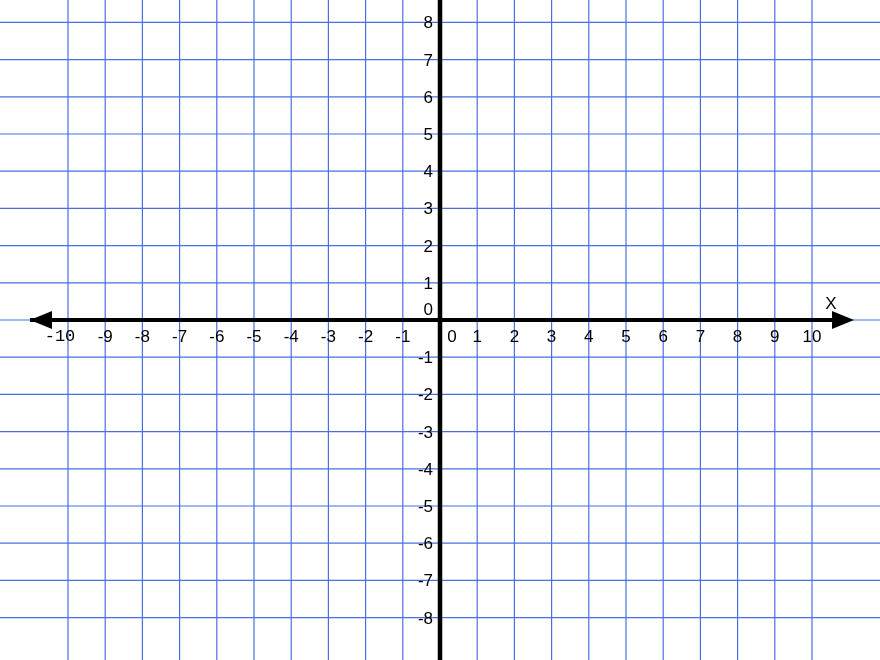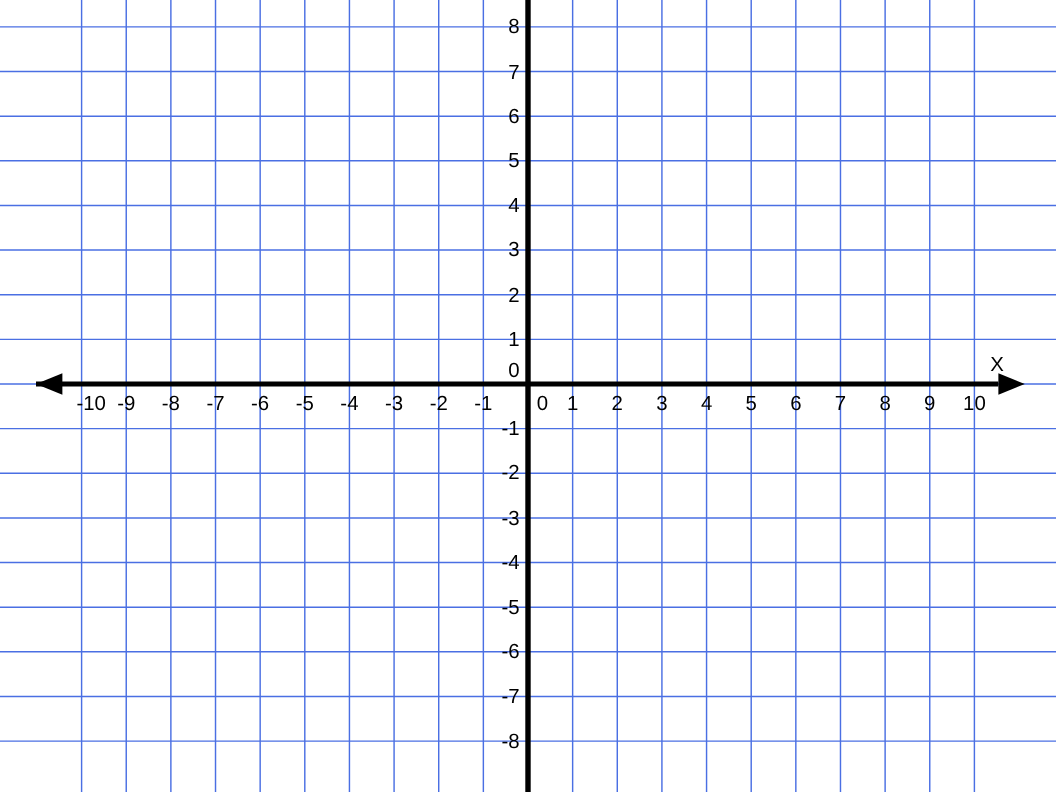--- a/index.html
+++ b/index.html
@@ -90,21 +90,21 @@
       <line y1="59.599999999999966" y2="59.599999999999966" x1="0" x2="880" stroke="#4a6fe3" stroke-width="1.2"></line>
       <line y1="22.399999999999977" y2="22.399999999999977" x1="0" x2="880" stroke="#4a6fe3" stroke-width="1.2"></line>
     </svg>
   <svg id="axis-layer" viewBox="0 0 880 660">
       <line x1="30" x2="832" y1="320" y2="320" stroke="#000000" stroke-width="4"></line>
       <line x1="440" x2="440" y1="0" y2="660" stroke="#000000" stroke-width="4.5"></line>
       <polygon points="30,320 52,311 52,329" fill="#000000"></polygon>
       <polygon points="854,320 832,311 832,329" fill="#000000"></polygon>
     </svg>
   <div id="labels">
-      <div class="tick-label xlab" style="left: 76px; top: 328px;">-10</div>
+      <div class="tick-label xlab" style="left: 60px; top: 328px; font-family: Liberation Mono, monospace;">-10</div>
       <div class="tick-label xlab" style="left: 105.2px; top: 328px;">-9</div>
       <div class="tick-label xlab" style="left: 142.4px; top: 328px;">-8</div>
       <div class="tick-label xlab" style="left: 179.6px; top: 328px;">-7</div>
       <div class="tick-label xlab" style="left: 216.8px; top: 328px;">-6</div>
       <div class="tick-label xlab" style="left: 254px; top: 328px;">-5</div>
       <div class="tick-label xlab" style="left: 291.2px; top: 328px;">-4</div>
       <div class="tick-label xlab" style="left: 328.4px; top: 328px;">-3</div>
       <div class="tick-label xlab" style="left: 365.6px; top: 328px;">-2</div>
       <div class="tick-label xlab" style="left: 402.8px; top: 328px;">-1</div>
       <div class="tick-label xlab" style="transform: translate(-50%, 0px); left: 452px; top: 328px;">0</div>

